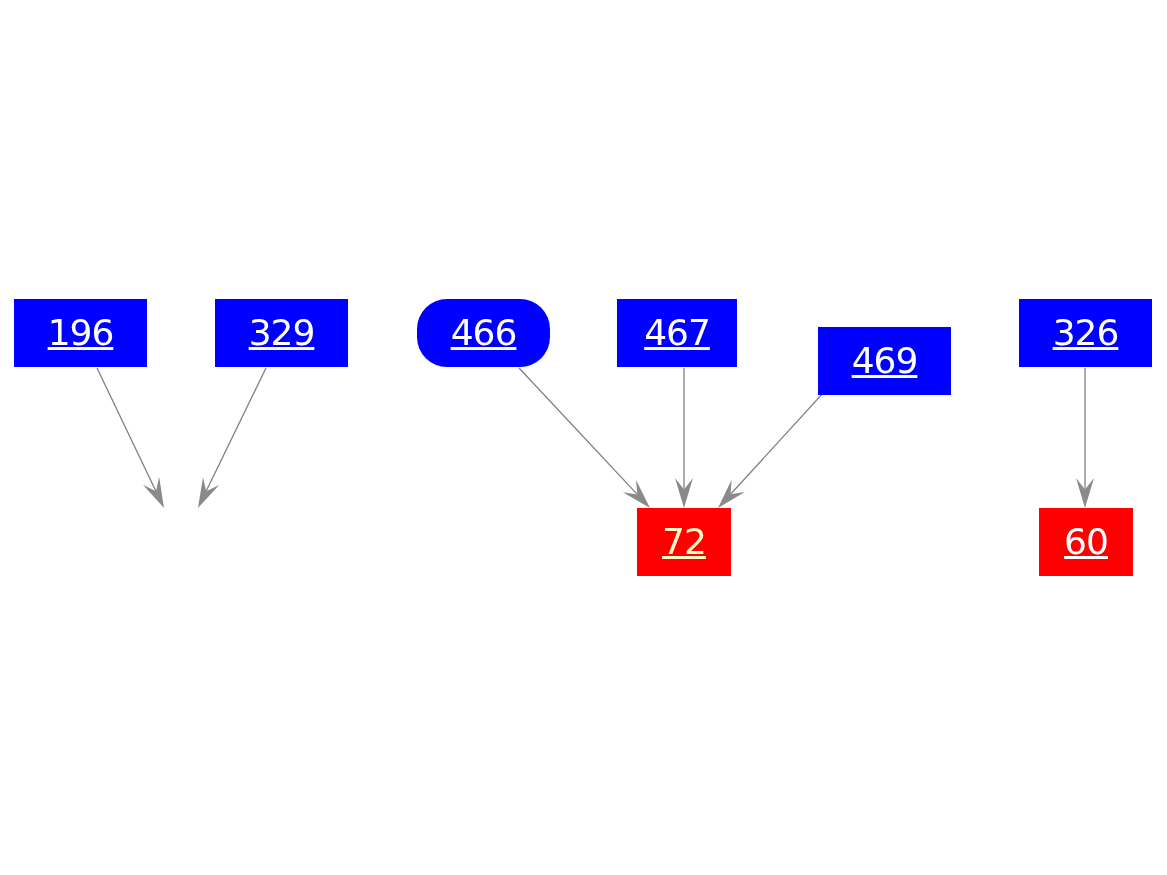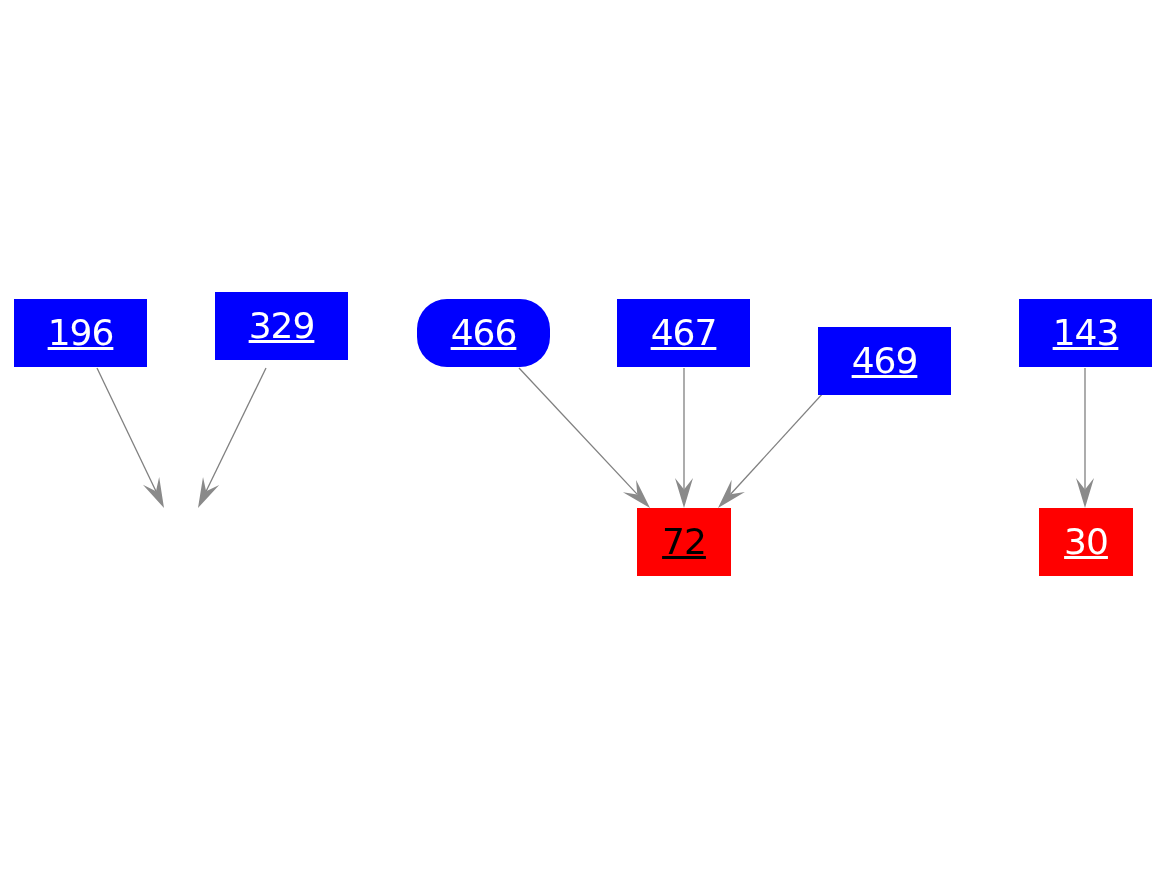--- a/index.html
+++ b/index.html
@@ -59,20 +59,20 @@
         <line x1="846" y1="368" x2="730.5507071115358" y2="494.2726640967577" stroke="#808080" stroke-width="1.3"></line>
         <polygon points="718,508 731.6008166783276,479.7862128440274 730.5507071115358,494.2726640967577 744.8853352943686,491.93205843583627" fill="#8a8a8a"></polygon>
       </g>
       <g>
         <line x1="1085" y1="368" x2="1085" y2="489.4" stroke="#808080" stroke-width="1.3"></line>
         <polygon points="1085,508 1076,478 1085,489.4 1094,478" fill="#8a8a8a"></polygon>
       </g>
     </svg>
 
   <div class="node" style="left: 14px; top: 299px; width: 133px; height: 68px; background: rgb(0, 0, 255); color: rgb(255, 255, 255);">196</div>
-  <div class="node" style="left: 215px; top: 292px; width: 133px; height: 68px; background: rgb(0, 0, 255); color: rgb(255, 255, 255);">329</div>
+  <div class="node" style="left: 215px; top: 299px; width: 133px; height: 68px; background: rgb(0, 0, 255); color: rgb(255, 255, 255);">329</div>
   <div class="node" style="left: 417px; top: 299px; width: 133px; height: 68px; background: rgb(0, 0, 255); color: rgb(255, 255, 255); border-radius: 30px;">466</div>
-  <div class="node" style="left: 617px; top: 299px; width: 133px; height: 68px; background: rgb(0, 0, 255); color: rgb(255, 255, 255);">467</div>
+  <div class="node" style="left: 617px; top: 299px; width: 120px; height: 68px; background: rgb(0, 0, 255); color: rgb(255, 255, 255);">467</div>
   <div class="node" style="left: 818px; top: 299px; width: 133px; height: 68px; background: rgb(0, 0, 255); color: rgb(255, 255, 255); margin-top: 28px;">469</div>
-  <div class="node" style="left: 1019px; top: 299px; width: 133px; height: 68px; background: rgb(0, 0, 255); color: rgb(255, 255, 255);">143</div>
-  <div class="node" style="left: 637px; top: 508px; width: 94px; height: 68px; background: rgb(255, 0, 0); color: #000000;">72</div>
-  <div class="node" style="left: 1039px; top: 508px; width: 94px; height: 68px; background: rgb(255, 0, 0); color: rgb(255, 255, 255);">30</div>
+  <div class="node" style="left: 1019px; top: 299px; width: 133px; height: 68px; background: rgb(0, 0, 255); color: rgb(255, 255, 255);">326</div>
+  <div class="node" style="left: 637px; top: 508px; width: 94px; height: 68px; background: rgb(255, 0, 0); color: #fef9c3;">72</div>
+  <div class="node" style="left: 1039px; top: 508px; width: 94px; height: 68px; background: rgb(255, 0, 0); color: rgb(255, 255, 255);">60</div>
 </div>
 
 </body></html>

